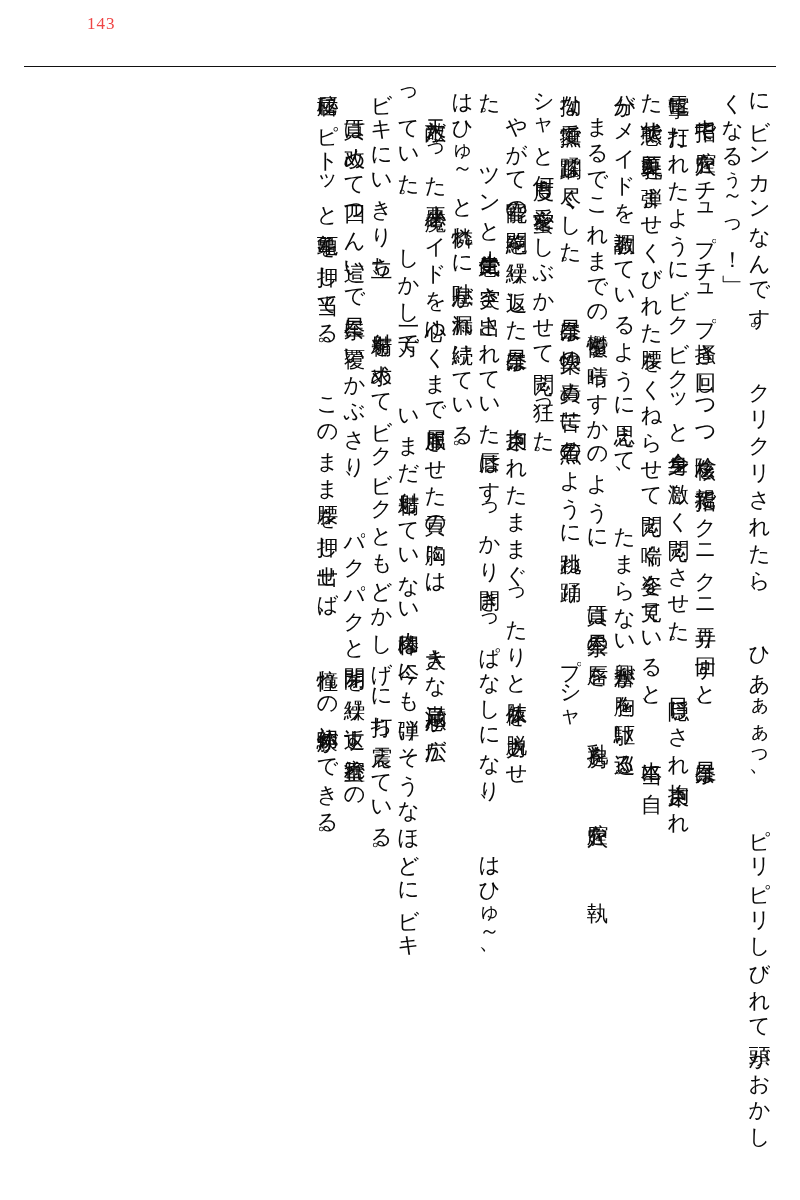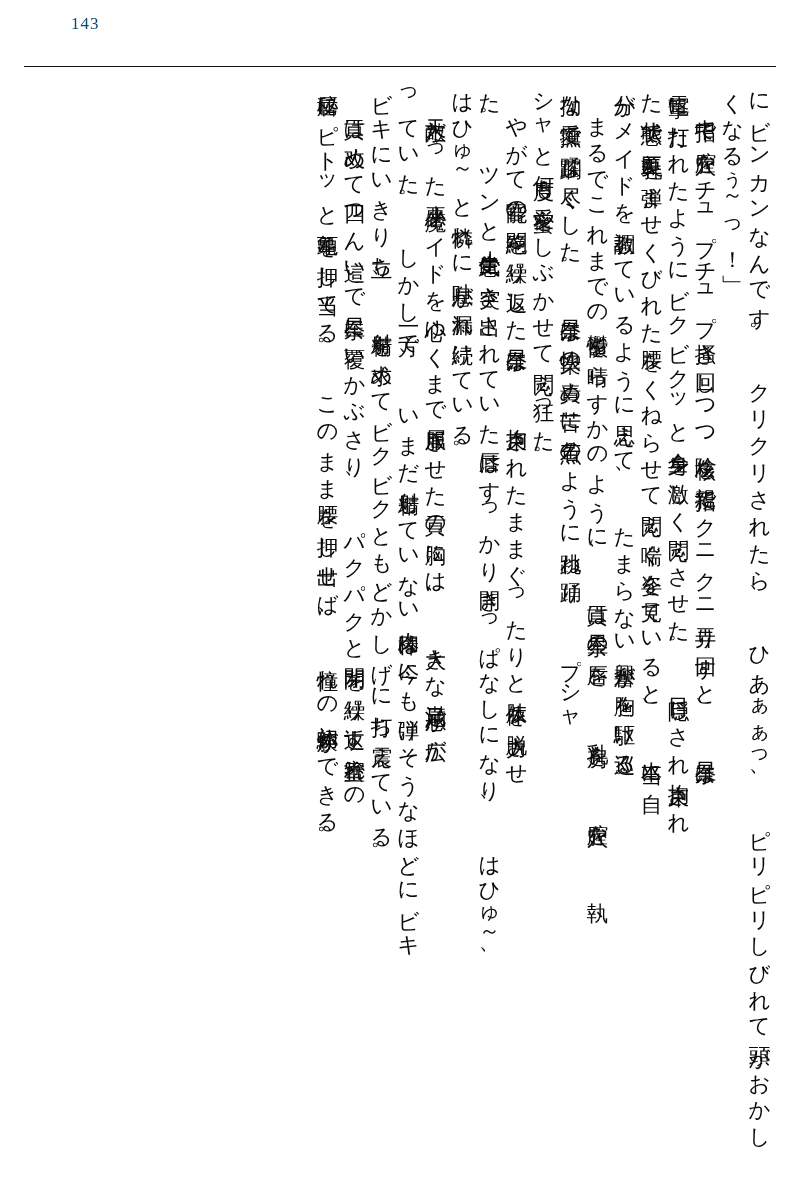--- a/index.html
+++ b/index.html
@@ -18,25 +18,25 @@
   .page {
     position: absolute;
     top: 0; left: 0;
     width: 800px;
     height: 1200px;
     background: #ffffff;
   }
   .page-number {
     position: absolute;
     top: 14px;
-    left: 71px;
+    left: 87px;
     font-size: 17px;
     letter-spacing: 1px;
     font-family: "Liberation Serif", "DejaVu Serif", serif;
-    color: #0c4a6e;
+    color: #ef4444;
   }
   .rule {
     position: absolute;
     top: 66px;
     left: 24px;
     width: 752px;
     height: 1px;
     background: #111111;
   }
   .body-area {

